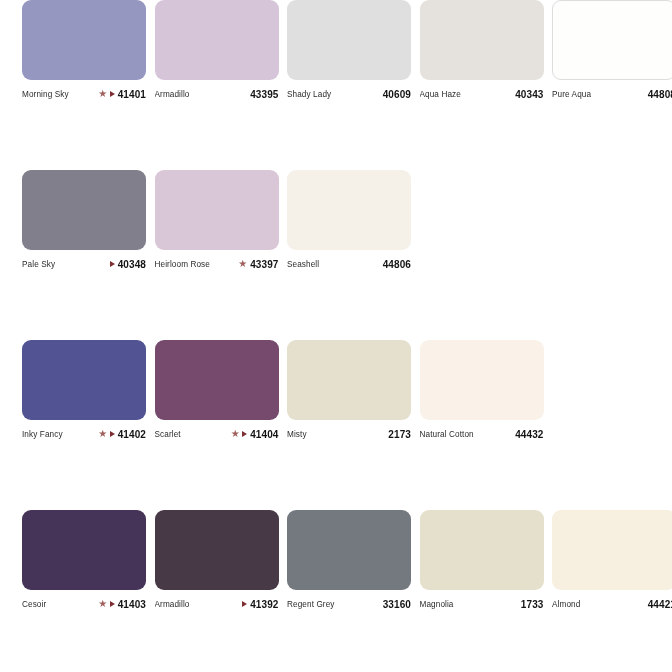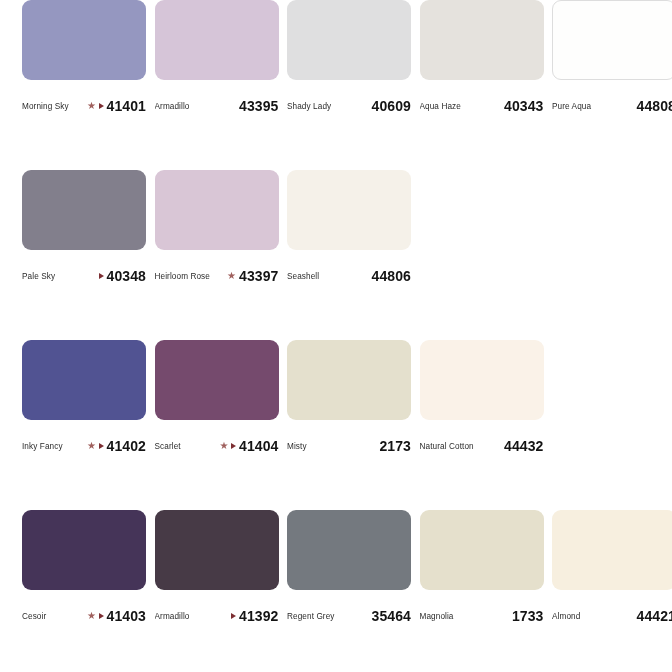--- a/index.html
+++ b/index.html
@@ -34,42 +34,42 @@
     width: 124px;
     height: 80px;
     border-radius: 0 0 9px 9px;
     position: relative;
   }
   .swatch.topround { border-radius: 9px; }
   .swatch.outlined {
     border: 1px solid #dddddd;
   }
   .caption {
-    margin-top: 19px;
+    margin-top: 7px;
     height: 14px;
     display: flex;
     align-items: center;
     width: 124px;
     white-space: nowrap;
   }
   .cname {
     font-size: 8.2px;
     color: #2b2b2b;
     letter-spacing: 0.1px;
     flex: 1 1 auto;
     overflow: hidden;
   }
   .marks {
     display: flex;
     align-items: center;
     gap: 2.5px;
     margin-right: 3px;
   }
   .code {
-    font-size: 14px;
+    font-size: 10px;
     font-weight: bold;
     color: #141414;
     letter-spacing: 0.1px;
   }
   .ico { display: inline-block; line-height: 1; }
   .tri-icon {
     width: 0; height: 0;
     border-top: 3.6px solid transparent;
     border-bottom: 3.6px solid transparent;
     border-left: 5.4px solid #7d2f33;
@@ -220,21 +220,21 @@
             <span class="ico tri-icon"></span>
           </span>
           <span class="code">41392</span>
         </div>
       </div>
       <div class="cell">
         <div class="swatch topround" title="Regent Grey" style="background: rgb(116, 121, 127);"></div>
         <div class="caption">
           <span class="cname">Regent Grey</span>
           <span class="marks"></span>
-          <span class="code">35464</span>
+          <span class="code">33160</span>
         </div>
       </div>
       <div class="cell">
         <div class="swatch topround" title="Magnolia" style="background: rgb(229, 224, 204);"></div>
         <div class="caption">
           <span class="cname">Magnolia</span>
           <span class="marks"></span>
           <span class="code">1733</span>
         </div>
       </div>

